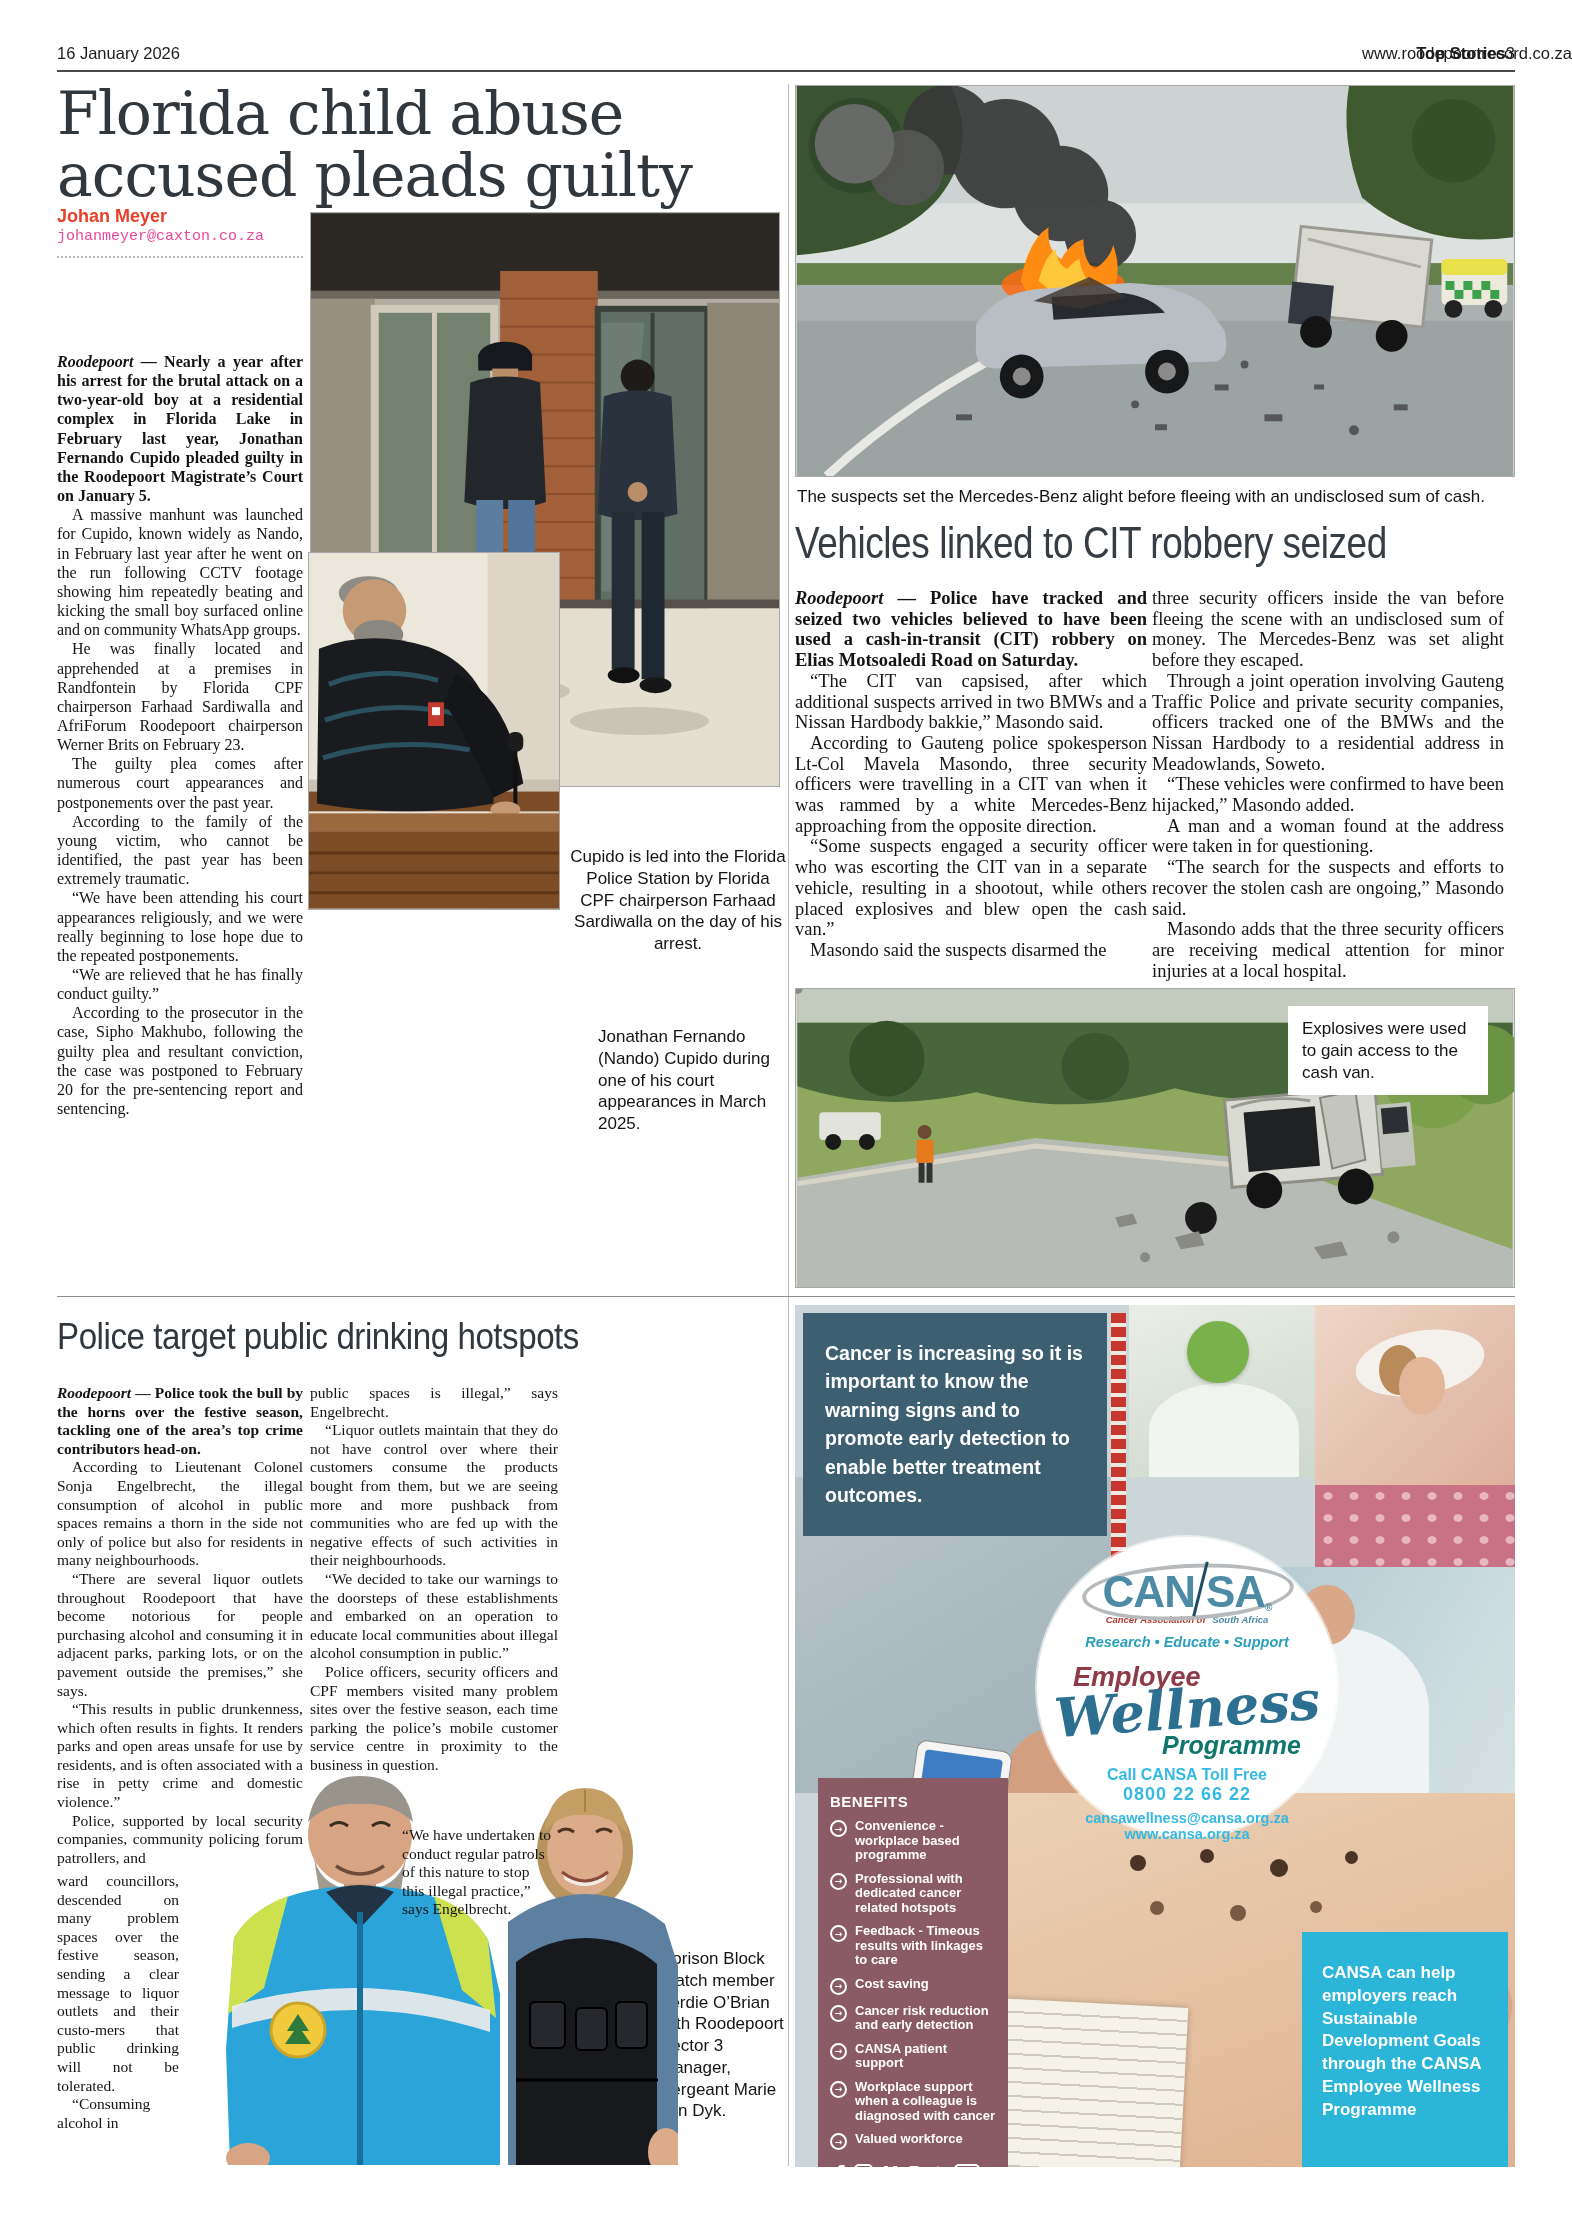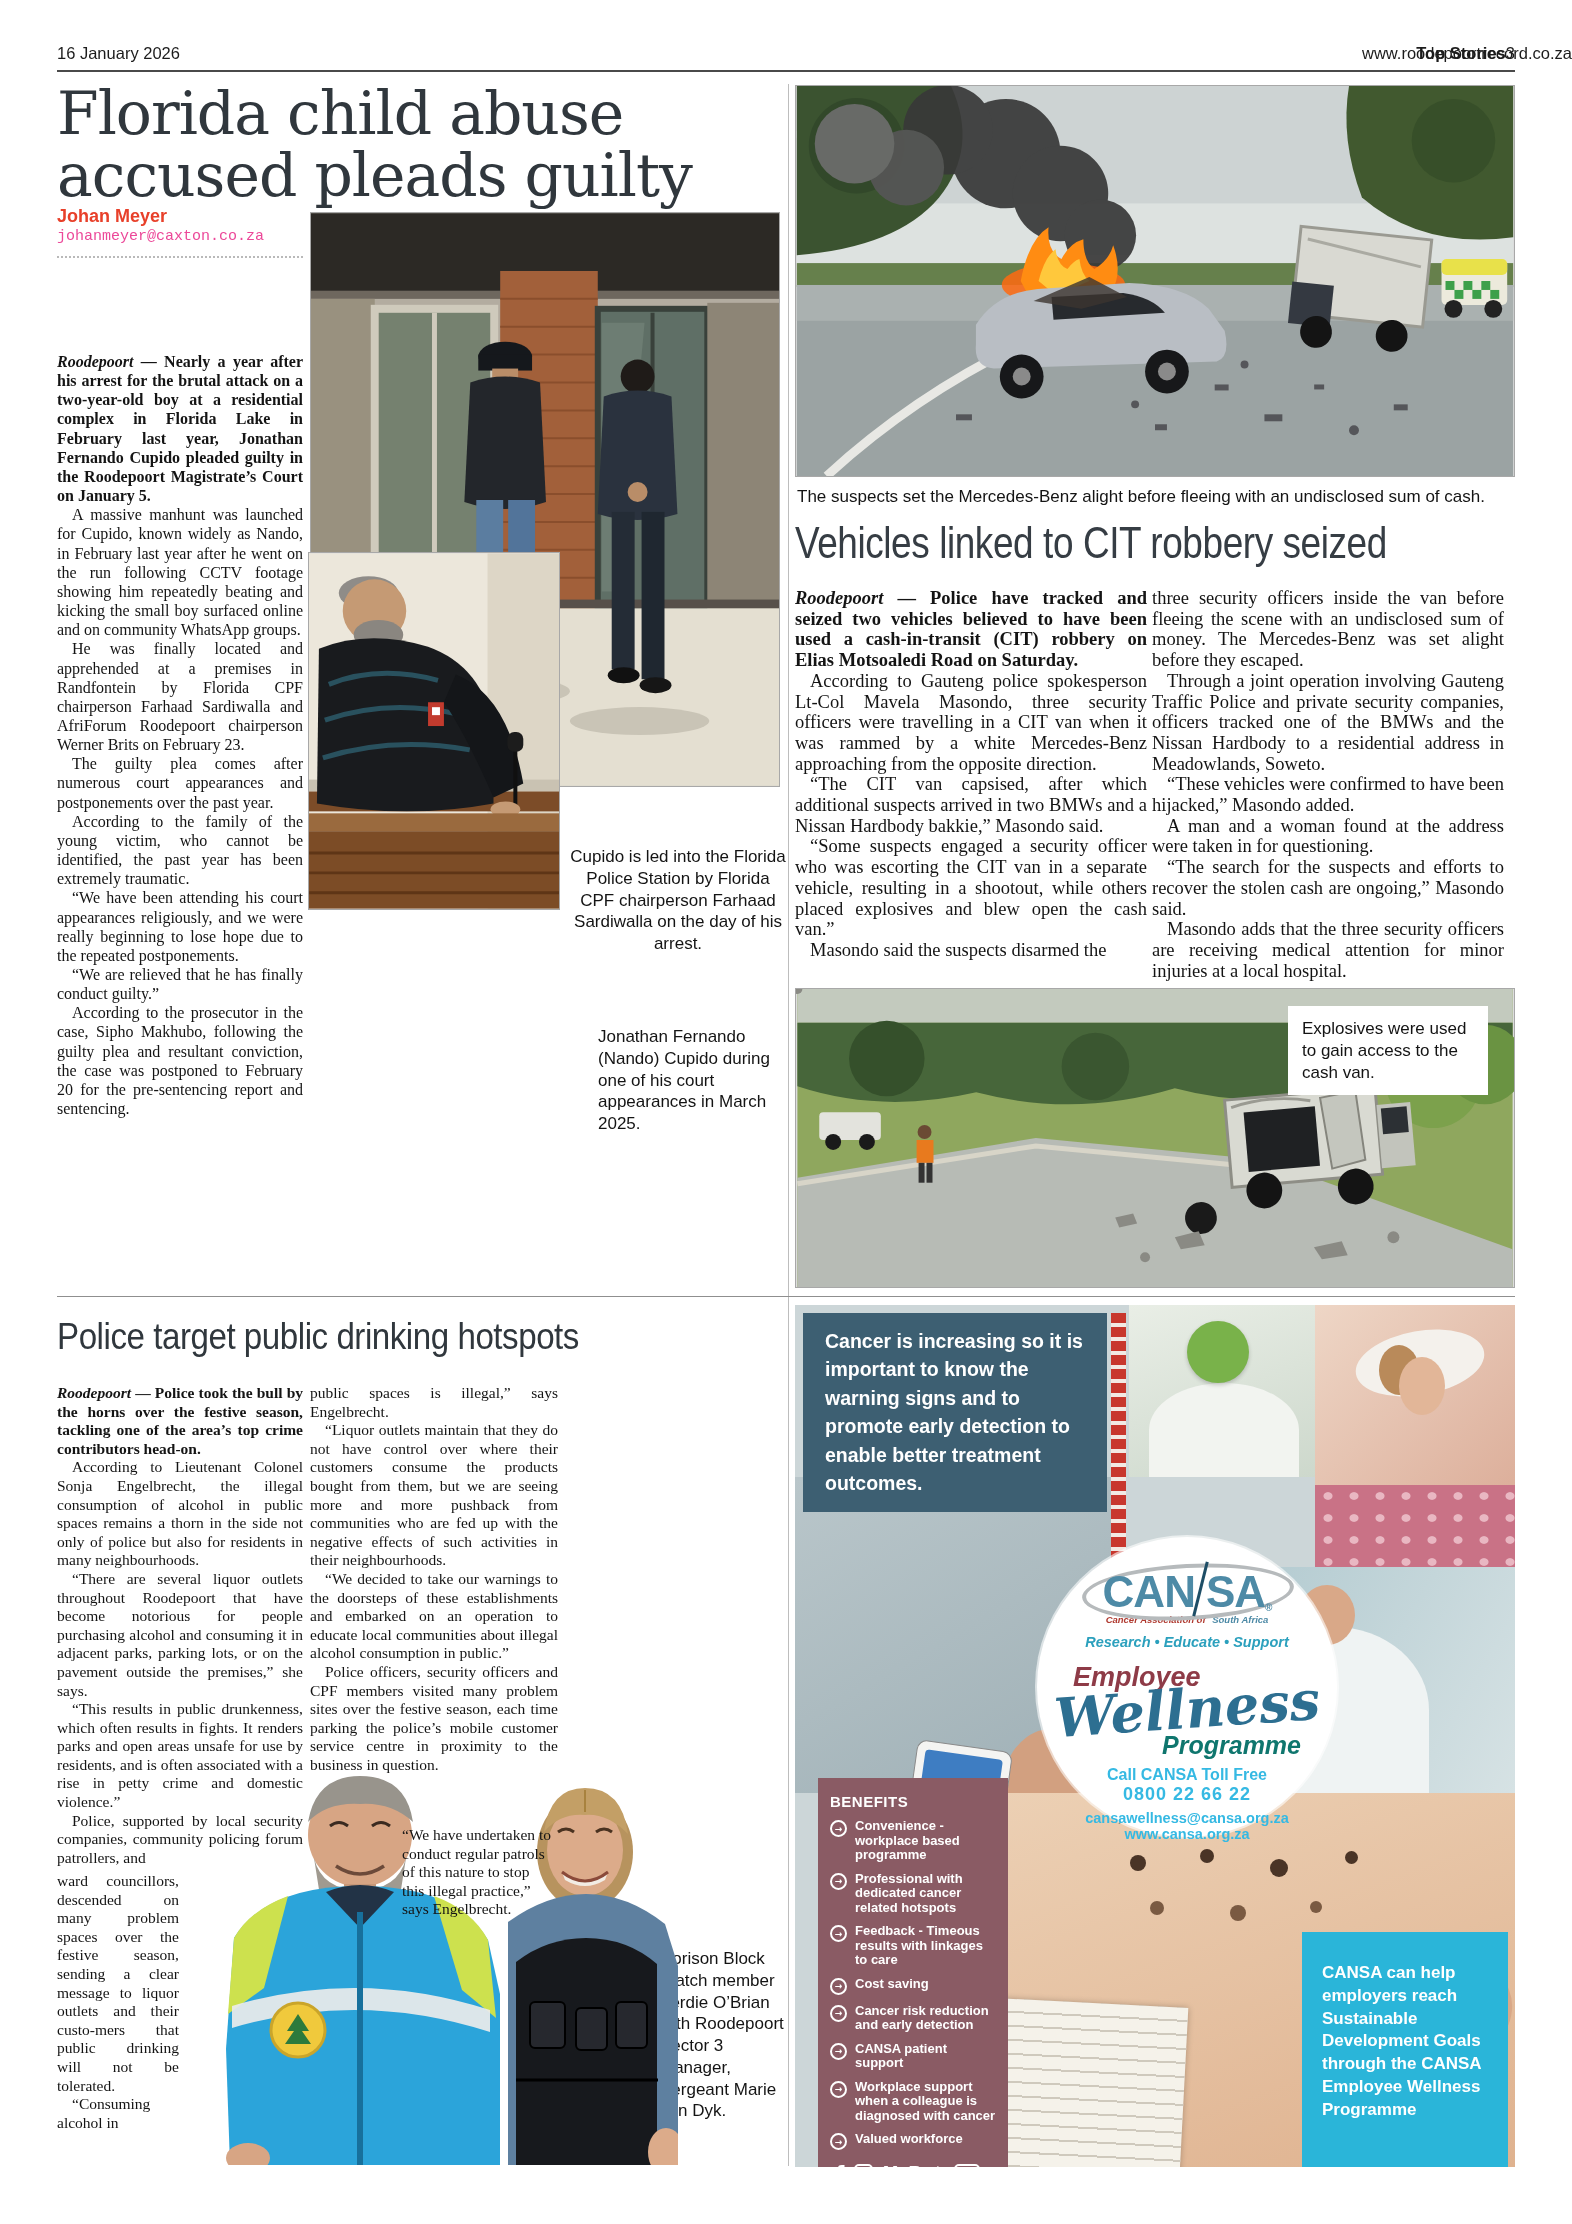--- a/index.html
+++ b/index.html
@@ -36,21 +36,21 @@
   .cap{font-family:"Liberation Sans",sans-serif;font-size:17px;line-height:1.28;color:#141414}
 
   .photo{border:1px solid #a8a8a8;box-sizing:border-box;overflow:hidden;background:#ddd}
   .photo svg{display:block}
 
   .overlay-box{background:#fff;padding:12px 14px;box-sizing:border-box}
 
   
   .ad{left:795px;top:1305px;width:720px;height:862px;background:#ccd6d8;overflow:hidden}
   .ad .blk{position:absolute}
-  .ad-intro{left:8px;top:8px;width:304px;background:#3d5f72;color:#fff;padding:14px 22px;box-sizing:border-box;
+  .ad-intro{left:8px;top:8px;width:304px;background:#3d5f72;color:#fff;padding:26px 22px;box-sizing:border-box;
             font:700 19.5px/1.46 "Liberation Sans",sans-serif}
   .tape{left:316px;top:8px;width:15px;height:472px;
         background:repeating-linear-gradient(to bottom,#c8372e 0 10px,#f3e9e4 10px 14px)}
   .cansa-circle{left:242px;top:232px;width:300px;height:300px;background:#fff;border-radius:50%;
                 display:flex;flex-direction:column;align-items:center;box-shadow:0 0 0 2px rgba(255,255,255,.6)}
   .logo-wrap{margin-top:24px;position:relative;width:214px;height:56px;display:flex;align-items:center;justify-content:center}
   .logo-ellipse{position:absolute;left:2px;top:3px;width:204px;height:48px;border:4px solid #b6babc;border-radius:50%;transform:rotate(-3deg)}
   .logo-text{position:relative;font:700 44px "Liberation Sans",sans-serif;color:#4d8aa6;letter-spacing:-1px;display:flex;align-items:flex-end}
   .logo-slash{display:inline-block;width:3px;height:56px;background:#1e4e66;transform:rotate(14deg);margin:0 4px}
   .logo-reg{font-size:10px;color:#4d8aa6;align-self:flex-end;margin-bottom:4px}
@@ -289,22 +289,22 @@
         <circle cx="340" cy="320" r="4"></circle>
         <circle cx="560" cy="346" r="5"></circle>
     </g>
   </svg>
 </div>
 <div class="abs cap" style="left:797px;top:486px;width:718px">The suspects set the Mercedes-Benz alight before fleeing with an undisclosed sum of cash.</div>
 <div class="abs h2" style="left:795px;top:518px">Vehicles linked to CIT robbery seized</div>
 
 <div class="abs copy copy2" style="left:795px;top:588px;width:352px">
   <p class="lead"><span class="dl">Roodepoort</span> <span>— Police have tracked and seized two vehicles believed to have been used a cash-in-transit (CIT) robbery on Elias Motsoaledi Road on Saturday.</span></p>
+  <p>“The CIT van capsised, after which additional suspects arrived in two BMWs and a Nissan Hardbody bakkie,” Masondo said.</p>
   <p>According to Gauteng police spokesperson Lt-Col Mavela Masondo, three security officers were travelling in a CIT van when it was rammed by a white Mercedes-Benz approaching from the opposite direction.</p>
-  <p>“The CIT van capsised, after which additional suspects arrived in two BMWs and a Nissan Hardbody bakkie,” Masondo said.</p>
   <p>“Some suspects engaged a security officer who was escorting the CIT van in a separate vehicle, resulting in a shootout, while others placed explosives and blew open the cash van.”</p>
   <p>Masondo said the suspects disarmed the</p>
 </div>
 <div class="abs copy copy2" style="left:1152px;top:588px;width:352px">
   <p class="cont">three security officers inside the van before fleeing the scene with an undisclosed sum of money. The Mercedes-Benz was set alight before they escaped.</p>
   <p>Through a joint operation involving Gauteng Traffic Police and private security companies, officers tracked one of the BMWs and the Nissan Hardbody to a residential address in Meadowlands, Soweto.</p>
   <p>“These vehicles were confirmed to have been hijacked,” Masondo added.</p>
   <p>A man and a woman found at the address were taken in for questioning.</p>
   <p>“The search for the suspects and efforts to recover the stolen cash are ongoing,” Masondo said.</p>
   <p>Masondo adds that the three security officers are receiving medical attention for minor injuries at a local hospital.</p>

